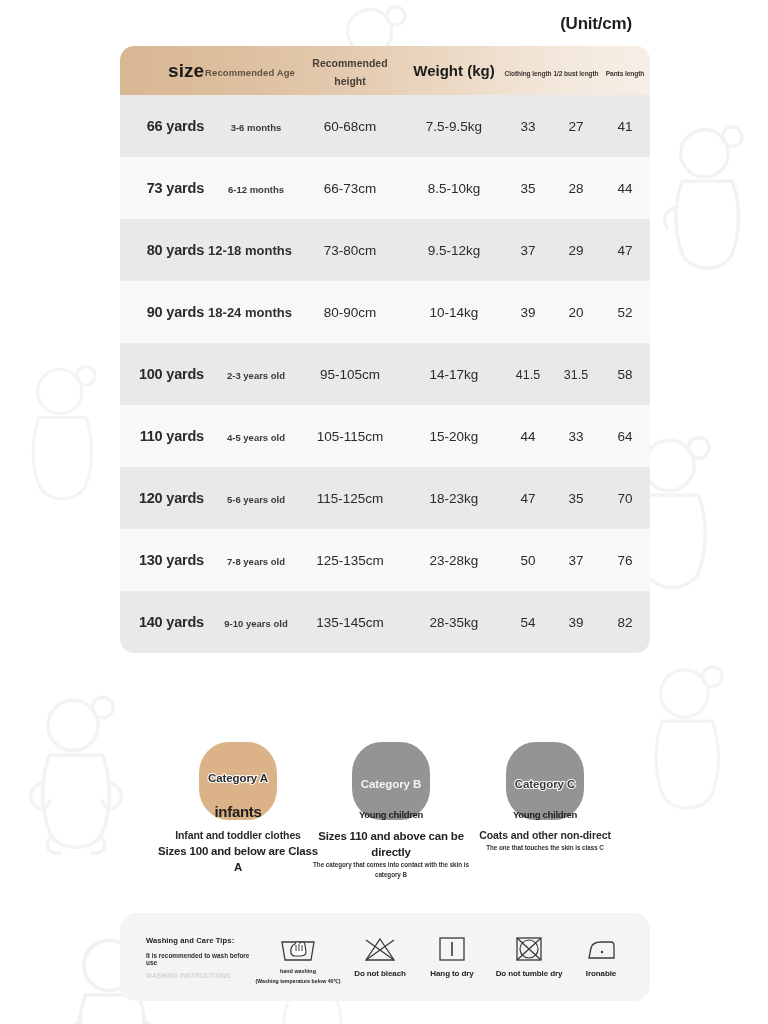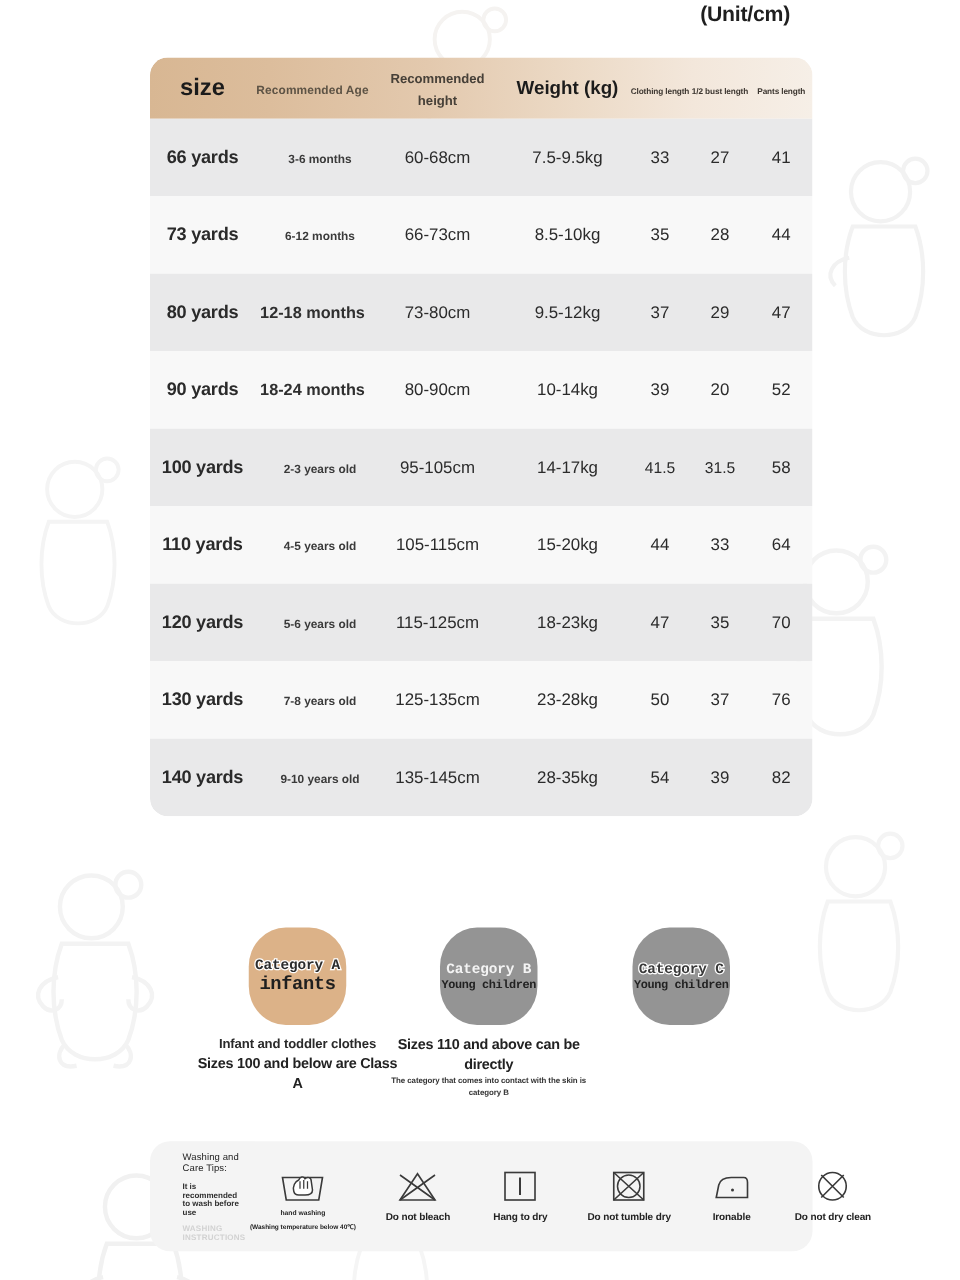--- a/index.html
+++ b/index.html
@@ -28,21 +28,21 @@
   }
   .bear {
     position: absolute;
     opacity: 1;
   }
 
   
   .unit-label {
     position: absolute;
     right: 136px;
-    top: 2px;
+    top: 14px;
     font-size: 17px;
     font-weight: 700;
     color: #1f1f1f;
     letter-spacing: -0.2px;
     z-index: 3;
     font-family: "Liberation Sans", sans-serif;
   }
 
   
   .table-wrap {
@@ -68,21 +68,21 @@
   .t-row {
     display: flex;
     align-items: center;
     height: 62px;
   }
   .t-row.odd  { background: #e9e9ea; }
   .t-row.even { background: #f8f8f8; }
   .t-row.last { border-radius: 0 0 14px 14px; }
 
   
-  .c-size   { width: 84px;  text-align: center; }
+  .c-size   { width: 84px;  text-align: right; }
   .c-age    { width: 92px;  text-align: center; }
   .c-height { width: 108px; text-align: center; }
   .c-weight { width: 100px; text-align: center; }
   .c-cl     { width: 48px;  text-align: center; }
   .c-bust   { width: 48px;  text-align: center; }
   .c-pants  { width: 50px;  text-align: center; }
 
   
   .h-size {
     font-size: 19px;
@@ -183,23 +183,22 @@
 
   .blob {
     width: 78px;
     height: 78px;
     margin: 0 auto;
     border-radius: 38% 38% 38% 38% / 40% 40% 40% 40%;
     position: relative;
     display: flex;
     flex-direction: column;
     align-items: center;
-    justify-content: center;
-    gap: 0;
-    font-family: Liberation Mono, monospace;
+    justify-content: flex-end;
+    gap: 19px;
   }
   .blob.tan  { background: #dcb288; }
   .blob.gray { background: #949494; }
 
   .blob-title {
     font-size: 11.5px;
     font-weight: 700;
     color: #2b2b2b;
     -webkit-text-stroke: 2px #ffffff;
     paint-order: stroke fill;
@@ -260,21 +259,21 @@
     z-index: 2;
     display: flex;
     align-items: center;
   }
   .wash-text {
     width: 132px;
     padding-left: 26px;
   }
   .wash-title {
     font-size: 7.6px;
-    font-weight: 400;
+    font-weight: 700;
     color: #242424;
     letter-spacing: 0.1px;
   }
   .wash-sub {
     font-size: 6.4px;
     font-weight: 700;
     color: #2e2e2e;
     margin-top: 7px;
   }
   .wash-faint {
@@ -283,21 +282,21 @@
     color: #d2d2d2;
     margin-top: 6px;
     letter-spacing: 0.2px;
   }
 
   .wash-icons {
     flex: 1;
     display: flex;
     align-items: flex-start;
     justify-content: flex-start;
-    gap: 10px;
+    gap: 0px;
     padding-top: 4px;
   }
   .wi {
     display: flex;
     flex-direction: column;
     align-items: center;
     position: relative;
   }
   .wi svg { display: block; }
   .wi-label {
@@ -530,20 +529,24 @@
         <div class="cap-2">Sizes 110 and above can be directly</div>
         <div class="cap-tiny">The category that comes into contact with the skin is category B</div>
       </div>
     </div>
 
     <div class="cat cat-c">
       <div class="blob gray">
         <span class="blob-title outlined">Category C</span>
         <span class="blob-sub small">Young children</span>
       </div>
+      <div class="cat-cap">
+        <div class="cap-1">Coats and other non-direct</div>
+        <div class="cap-tiny">The one that touches the skin is class C</div>
+      </div>
     </div>
 
   </div>
 
   <div class="wash">
 
     <div class="wash-text">
       <div class="wash-title">Washing and Care Tips:</div>
       <div class="wash-sub">It is recommended to wash before use</div>
       <div class="wash-faint">WASHING INSTRUCTIONS</div>
@@ -587,24 +590,17 @@
       </div>
 
       <div class="wi wi-iron">
         <svg width="36" height="30" viewBox="0 0 36 30">
           <path d="M6 24 L8 14 C9 10 13 8 18 8 L28 8 C30 8 31 10 31 12 L31 24 Z" fill="none" stroke="#3a3a3a" stroke-width="1.3"></path>
           <circle cx="19" cy="18" r="1.2" fill="#3a3a3a"></circle>
         </svg>
         <span class="wi-label">Ironable</span>
       </div>
 
-      <div class="wi wi-dry">
-        <svg width="34" height="30" viewBox="0 0 34 30">
-          <circle cx="17" cy="15" r="11" fill="none" stroke="#3a3a3a" stroke-width="1.3"></circle>
-          <path d="M8 6 L26 24 M26 6 L8 24" stroke="#3a3a3a" stroke-width="1.3"></path>
-        </svg>
-        <span class="wi-label">Do not dry clean</span>
-      </div>
 
     </div>
   </div>
 
 </div>
 
 </body></html>

